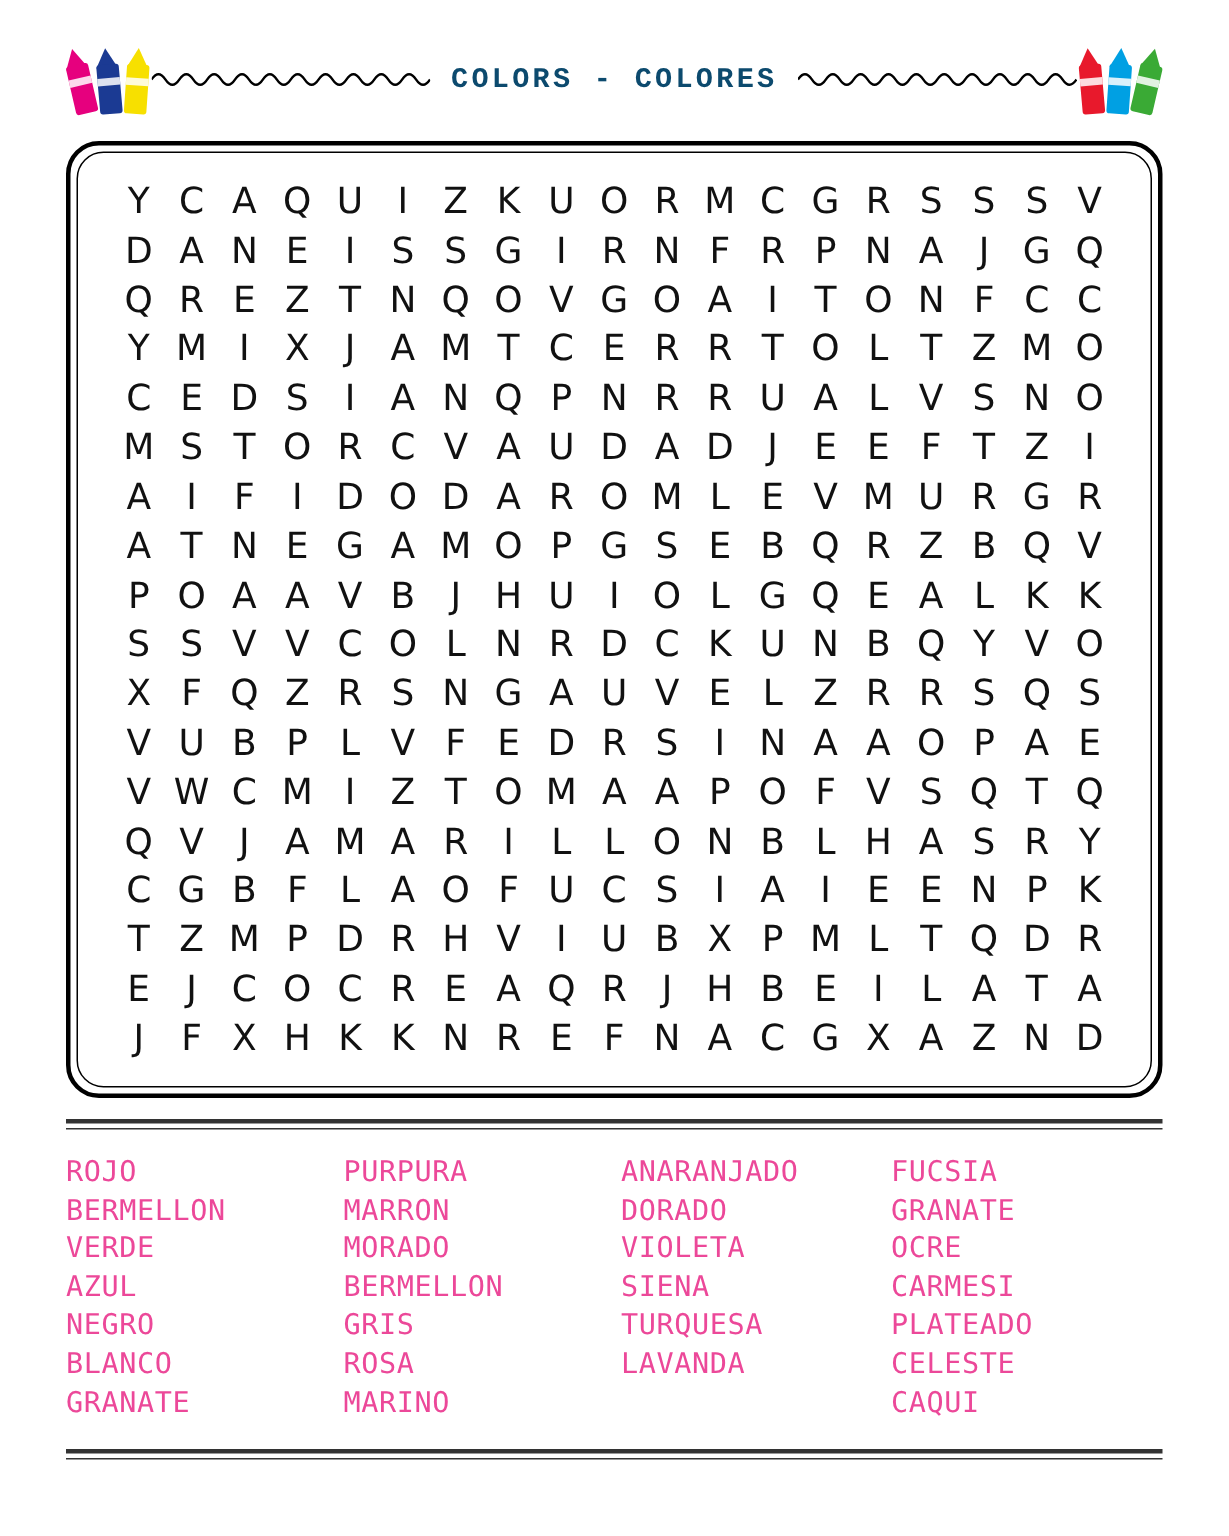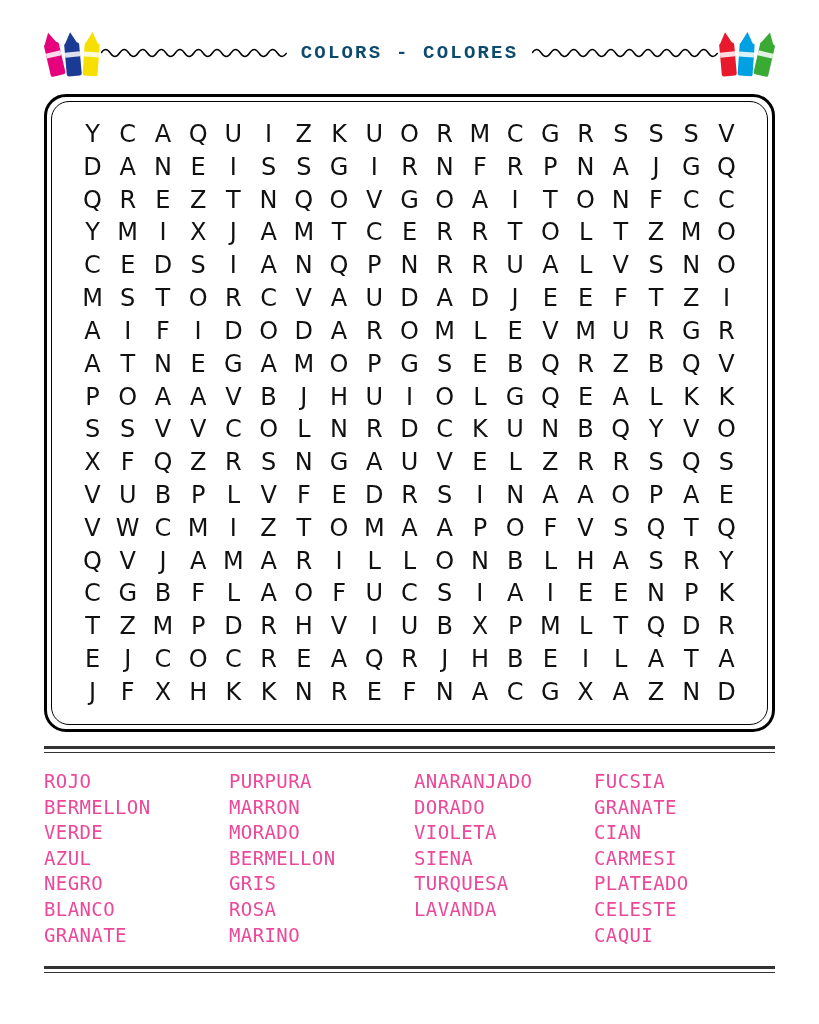--- a/index.html
+++ b/index.html
@@ -637,21 +637,21 @@
         <div class="word">ANARANJADO</div>
         <div class="word">DORADO</div>
         <div class="word">VIOLETA</div>
         <div class="word">SIENA</div>
         <div class="word">TURQUESA</div>
         <div class="word">LAVANDA</div>
       </div>
       <div class="word-col c3">
         <div class="word">FUCSIA</div>
         <div class="word">GRANATE</div>
-        <div class="word">CIAN</div>
+        <div class="word">OCRE</div>
         <div class="word">CARMESI</div>
         <div class="word">PLATEADO</div>
         <div class="word">CELESTE</div>
         <div class="word">CAQUI</div>
       </div>
     </div>
 
   <div class="rule-block footer-rule">
     <div class="rule-thick"></div>
     <div class="rule-thin"></div>

